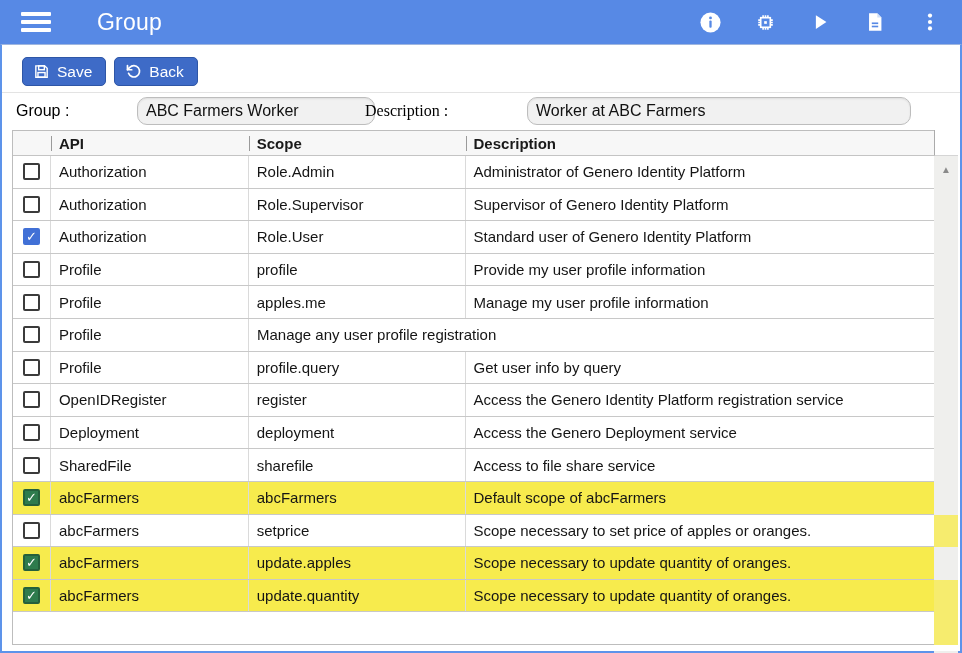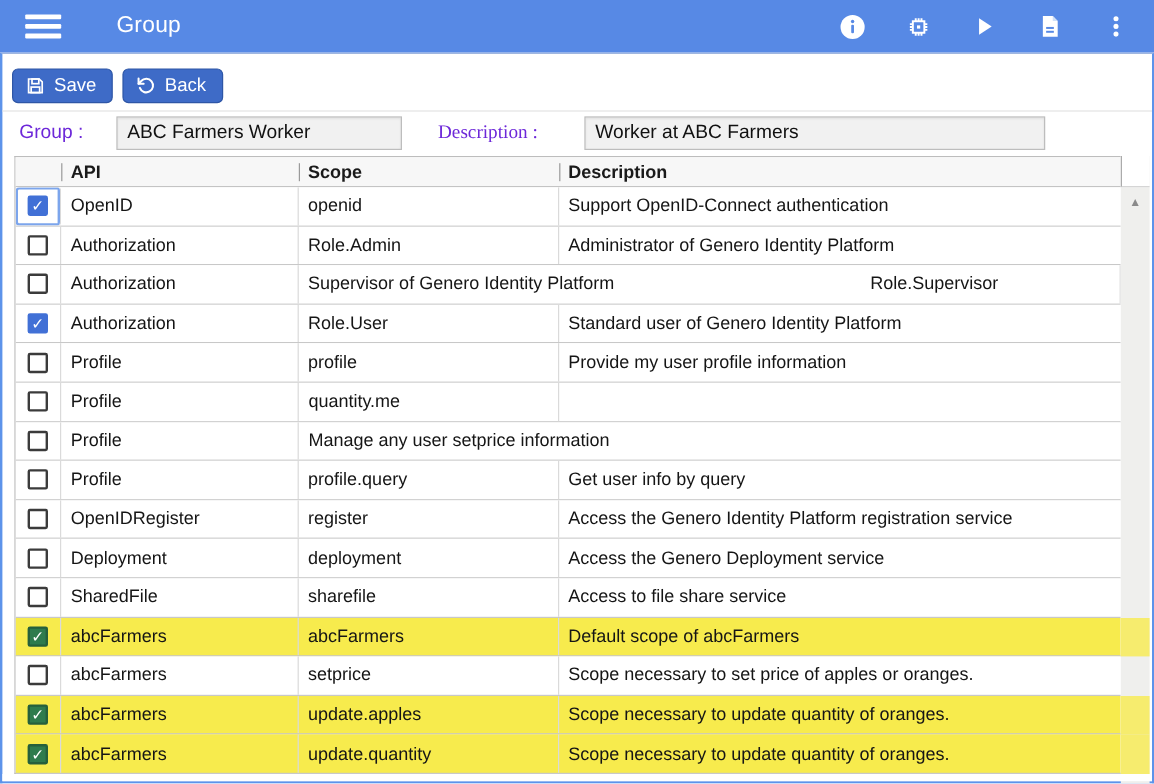--- a/index.html
+++ b/index.html
@@ -12,37 +12,37 @@
     --win-border:#5D93EA;
   }
   *{margin:0;padding:0;box-sizing:border-box;}
   html,body{width:962px;height:653px;overflow:hidden;}
   body{font-family:"Liberation Sans","DejaVu Sans",sans-serif;background:#fff;position:relative;}
 
   
   .appbar{position:absolute;top:0;left:0;width:962px;height:44px;background:var(--header-bg);display:flex;align-items:center;}
   .hamburger{width:30px;height:20px;margin-left:21px;display:flex;flex-direction:column;justify-content:space-between;cursor:pointer;}
   .hamburger span{display:block;height:4px;background:#fff;border-radius:1px;}
-  .appbar-title{color:#fff;font-size:19px;margin-left:46px;letter-spacing:.2px;}
+  .appbar-title{color:#fff;font-size:23px;margin-left:46px;letter-spacing:.2px;}
   .appbar-icons{margin-left:auto;display:flex;align-items:center;gap:31px;margin-right:20px;}
   .abicon{width:24px;height:24px;display:flex;align-items:center;justify-content:center;cursor:pointer;}
 
   
   .window{position:absolute;top:44px;left:0;width:962px;height:609px;background:#fff;border-left:2px solid var(--win-border);border-right:2px solid var(--win-border);border-bottom:2px solid var(--win-border);border-top:1px solid #9FB6DF;}
 
   
-  .toolbar{position:absolute;top:12px;left:8px;display:flex;gap:8px;}
+  .toolbar{position:absolute;top:12px;left:20px;display:flex;gap:8px;}
   .tbtn{display:flex;align-items:center;gap:7px;background:var(--button-bg);color:#fff;border:1px solid #2E56A6;border-radius:5px;height:29px;padding:0 13px 0 10px;font-size:15.5px;font-family:inherit;cursor:pointer;}
 
   
   .formrow{position:absolute;top:47px;left:0;width:958px;height:38px;border-top:1px solid #E3E3E3;}
-  .flabel{position:absolute;font-size:16px;color:#6d28d9;top:9px;}
+  .flabel{position:absolute;font-size:16px;color:#000000;top:9px;}
   .flabel.group{left:14px;}
   .flabel.desc{left:363px;font-family:Liberation Serif, serif;}
-  .finput{position:absolute;top:4px;height:28px;background:#F1F1F1;border:1px solid #BDBDBD;border-radius:0;box-shadow:inset 0 1px 2px rgba(0,0,0,.08);font-size:16px;color:#111;display:flex;align-items:center;padding:0 8px;white-space:nowrap;overflow:hidden;}
+  .finput{position:absolute;top:4px;height:28px;background:#F1F1F1;border:1px solid #BDBDBD;border-radius:10px;box-shadow:inset 0 1px 2px rgba(0,0,0,.08);font-size:16px;color:#111;display:flex;align-items:center;padding:0 8px;white-space:nowrap;overflow:hidden;margin-left:40px;}
   .finput.group{left:95px;width:238px;}
   .finput.desc{left:485px;width:384px;}
 
   
   .tablewrap{position:absolute;top:85px;left:10px;width:922px;height:515px;border:1px solid #BDBDBD;border-right:none;background:#fff;}
   .thead{display:flex;height:25px;background:#F7F7F7;border-bottom:1px solid #C4C4C4;}
   .thead .hc{position:relative;font-size:15px;font-weight:bold;color:#1A1A1A;display:flex;align-items:center;padding-left:8px;cursor:pointer;}
   .thead .hc::before{content:"";position:absolute;left:0;top:5px;height:15px;width:1px;background:#9A9A9A;}
   .hc.c-cb{width:38px;}.hc.c-cb::before{display:none;}
   .hc.c-api{width:198px;text-align:center;}
@@ -158,42 +158,34 @@
 
   <div class="tablewrap">
     <div class="thead">
       <div class="hc c-cb"></div>
       <div class="hc c-api">API</div>
       <div class="hc c-scope">Scope</div>
       <div class="hc c-desc">Description</div>
     </div>
     <div class="tbody" id="tbody">
         <div class="trow">
-          <div class="cell c-cb focused">
-            <span class="checkbox on-blue"></span>
-          </div>
-          <div class="cell c-api">OpenID</div>
-          <div class="cell c-scope">openid</div>
-          <div class="cell c-desc">Support OpenID-Connect authentication</div>
-        </div>
-        <div class="trow">
           <div class="cell c-cb">
             <span class="checkbox"></span>
           </div>
           <div class="cell c-api">Authorization</div>
           <div class="cell c-scope">Role.Admin</div>
           <div class="cell c-desc">Administrator of Genero Identity Platform</div>
         </div>
         <div class="trow">
           <div class="cell c-cb">
             <span class="checkbox"></span>
           </div>
           <div class="cell c-api">Authorization</div>
+          <div class="cell c-scope">Role.Supervisor</div>
           <div class="cell c-desc">Supervisor of Genero Identity Platform</div>
-          <div class="cell c-scope">Role.Supervisor</div>
         </div>
         <div class="trow">
           <div class="cell c-cb">
             <span class="checkbox on-blue"></span>
           </div>
           <div class="cell c-api">Authorization</div>
           <div class="cell c-scope">Role.User</div>
           <div class="cell c-desc">Standard user of Genero Identity Platform</div>
         </div>
         <div class="trow">
@@ -202,28 +194,29 @@
           </div>
           <div class="cell c-api">Profile</div>
           <div class="cell c-scope">profile</div>
           <div class="cell c-desc">Provide my user profile information</div>
         </div>
         <div class="trow">
           <div class="cell c-cb">
             <span class="checkbox"></span>
           </div>
           <div class="cell c-api">Profile</div>
-          <div class="cell c-scope">quantity.me</div>
-        </div>
-        <div class="trow">
-          <div class="cell c-cb">
-            <span class="checkbox"></span>
-          </div>
-          <div class="cell c-api">Profile</div>
-          <div class="cell c-desc">Manage any user setprice information</div>
+          <div class="cell c-scope">apples.me</div>
+          <div class="cell c-desc">Manage my user profile information</div>
+        </div>
+        <div class="trow">
+          <div class="cell c-cb">
+            <span class="checkbox"></span>
+          </div>
+          <div class="cell c-api">Profile</div>
+          <div class="cell c-desc">Manage any user profile registration</div>
         </div>
         <div class="trow">
           <div class="cell c-cb">
             <span class="checkbox"></span>
           </div>
           <div class="cell c-api">Profile</div>
           <div class="cell c-scope">profile.query</div>
           <div class="cell c-desc">Get user info by query</div>
         </div>
         <div class="trow">

